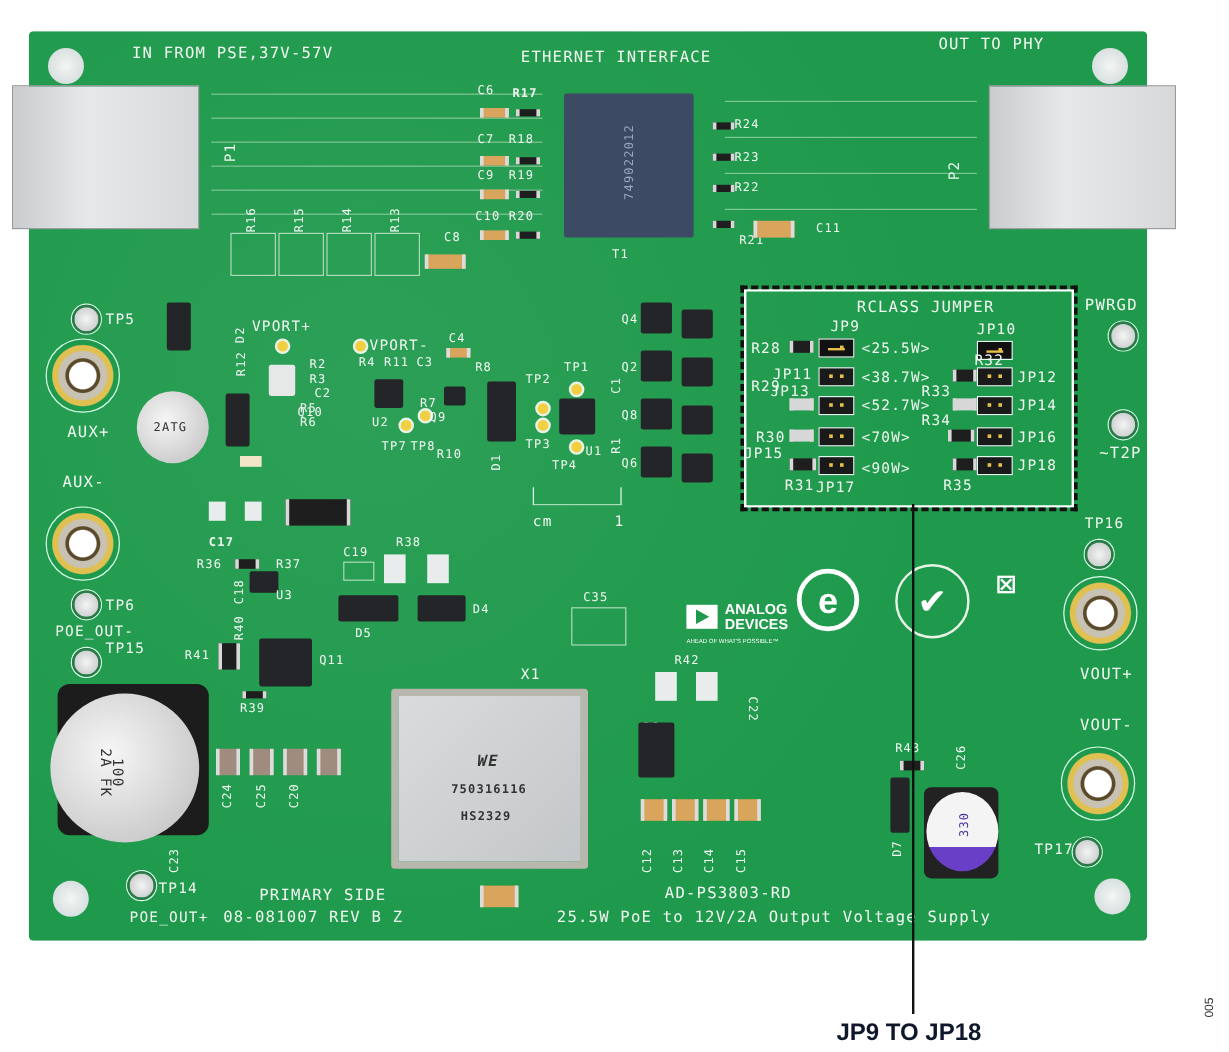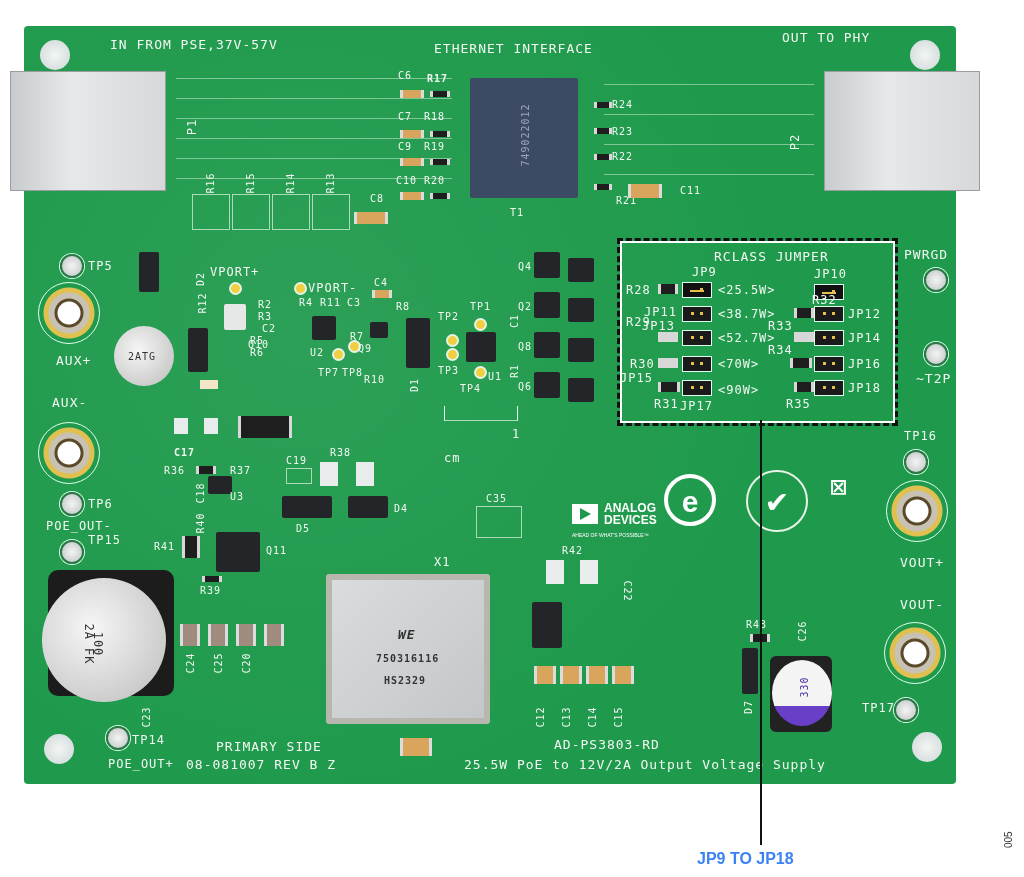--- a/index.html
+++ b/index.html
@@ -20,21 +20,21 @@
   .res{position:absolute;background:#1e1e1e;border-left:3px solid #d8d8d8;border-right:3px solid #d8d8d8;}
   .pad{position:absolute;background:#e8ecec;}
   .jumper{position:absolute;width:28px;height:14px;background:#1a1a1a;border:1px solid #dfe;}
   .jumper::before,.jumper::after{content:"";position:absolute;top:5px;width:3px;height:3px;background:#e6c04a;}
   .jumper::before{left:8px;} .jumper::after{right:8px;}
   .jumper.shunt{background:#111;}
   .jumper.shunt::before{left:7px;width:14px;height:2px;top:7px;}
   .cap-el{position:absolute;border-radius:50%;background:radial-gradient(circle at 40% 40%,#f6f6f6,#bcbcbc);}
   .dashed{position:absolute;left:617px;top:238px;width:275px;height:182px;border:3px dashed #111;box-shadow:0 0 0 2px #fff inset;}
   .leader{position:absolute;left:760px;top:420px;width:2px;height:425px;background:#111;}
-  .callout{position:absolute;left:697px;top:850px;font-family:"Liberation Sans",sans-serif;font-weight:bold;font-size:16px;color:#3b82f6;}
+  .callout{position:absolute;left:697px;top:850px;font-family:"Liberation Sans",sans-serif;font-weight:bold;font-size:20px;color:#0f172a;}
   .figno{position:absolute;left:1003px;top:848px;font-family:"Liberation Sans",sans-serif;font-size:10px;color:#333;transform:rotate(-90deg);transform-origin:left top;}
   .trace{position:absolute;height:1px;background:rgba(220,240,220,0.5);}
   .logo-adi{position:absolute;left:548px;top:478px;color:#fff;font-family:"Liberation Sans",sans-serif;}
   .logo-adi .tri{position:absolute;left:0;top:0;width:26px;height:20px;background:#fff;}
   .logo-adi .tri::after{content:"";position:absolute;left:8px;top:4px;border-left:11px solid #1f9a4c;border-top:6px solid transparent;border-bottom:6px solid transparent;}
   .logo-adi .name{position:absolute;left:32px;top:-2px;font-weight:bold;font-size:12px;line-height:12px;}
   .logo-adi .tag{position:absolute;left:0;top:28px;font-size:5px;white-space:nowrap;}
   .eco{position:absolute;width:52px;height:52px;border-radius:50%;border:4px solid #fff;color:#fff;font-family:"Liberation Sans",sans-serif;font-weight:bold;font-size:30px;text-align:center;line-height:48px;box-sizing:border-box;}
   .rohs{position:absolute;width:58px;height:58px;border-radius:50%;border:2px solid #e6f3e6;color:#fff;font-size:34px;text-align:center;line-height:56px;}
   .weee{position:absolute;color:#fff;font-size:28px;}
@@ -187,21 +187,21 @@
   <div class="ic" style="left:544px;top:272px;width:26px;height:24px;"></div>
   <span class="silk sm" style="left:494px;top:276px;">Q2</span>
   <div class="ic" style="left:510px;top:306px;width:26px;height:26px;"></div>
   <div class="ic" style="left:544px;top:312px;width:26px;height:24px;"></div>
   <span class="silk sm" style="left:494px;top:316px;">Q8</span>
   <div class="ic" style="left:510px;top:346px;width:26px;height:26px;"></div>
   <div class="ic" style="left:544px;top:352px;width:26px;height:24px;"></div>
   <span class="silk sm" style="left:494px;top:356px;">Q6</span>
 
   <div class="outline" style="left:420px;top:380px;width:72px;height:14px;border-top:none;border-left:1px solid #dfe;border-right:1px solid #dfe;"></div>
-  <span class="silk" style="left:420px;top:402px;margin-top:24px;">cm</span>
+  <span class="silk" style="left:420px;top:402px;">cm</span>
   <span class="silk" style="left:488px;top:402px;">1</span>
 
   <span class="silk" style="left:128px;top:400px;"></span>
   <div class="pad" style="left:150px;top:392px;width:14px;height:16px;"></div>
   <div class="pad" style="left:180px;top:392px;width:14px;height:16px;"></div>
   <span class="silk" style="left:238px;top:376px;"></span>
   <div class="res" style="left:214px;top:390px;width:48px;height:22px;"></div>
 
   <span class="silk sm" style="left:150px;top:422px;font-weight:bold;">C17</span>
   <span class="silk sm" style="left:140px;top:440px;">R36</span>

